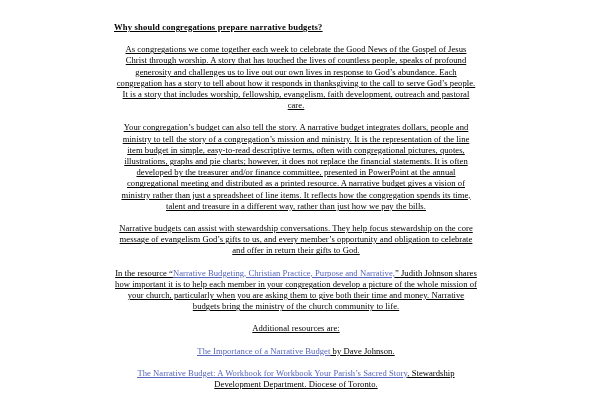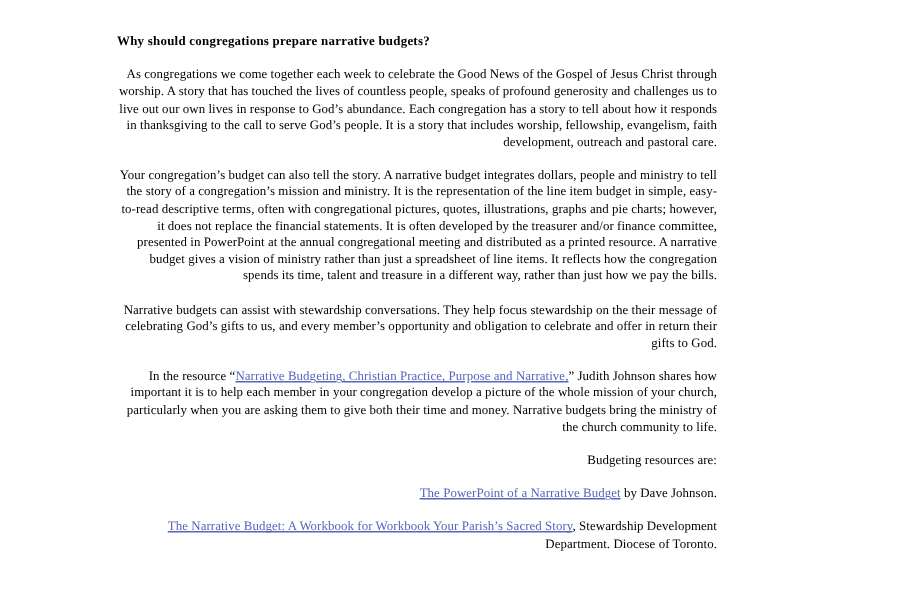--- a/index.html
+++ b/index.html
@@ -14,56 +14,57 @@
     font-family: "Liberation Serif", "DejaVu Serif", serif;
     color: #000000;
     -webkit-font-smoothing: antialiased;
   }
   .page {
     position: relative;
     width: 596px;
     height: 400px;
     background: #ffffff;
     box-sizing: border-box;
-    padding: 22px 118px 0 78px;
+    padding: 22px 118px 0 114px;
+    text-decoration: underline;
   }
   .doc-heading {
     font-size: 8.6px;
     font-weight: bold;
     line-height: 11.2px;
     margin: 0 0 11px 0;
     letter-spacing: 0.02em;
   }
   .para {
     font-size: 8.6px;
     line-height: 11.2px;
     margin: 0 0 11px 0;
-    text-align: right;
+    text-align: center;
     letter-spacing: 0.005em;
   }
   .doc-link {
     color: #5765bb;
     text-decoration: underline;
     cursor: pointer;
   }
 </style>
 </head>
 <body>
 
 <div class="page">
 
   <h1 class="doc-heading"><span>Why should congregations prepare narrative budgets?</span></h1>
 
   <p class="para">As congregations we come together each week to celebrate the Good News of the Gospel of Jesus Christ through worship. A story that has touched the lives of countless people, speaks of profound generosity and challenges us to live out our own lives in response to God’s abundance. Each congregation has a story to tell about how it responds in thanksgiving to the call to serve God’s people. It is a story that includes worship, fellowship, evangelism, faith development, outreach and pastoral care.</p>
 
   <p class="para">Your congregation’s budget can also tell the story. A narrative budget integrates dollars, people and ministry to tell the story of a congregation’s mission and ministry. It is the representation of the line item budget in simple, easy-to-read descriptive terms, often with congregational pictures, quotes, illustrations, graphs and pie charts; however, it does not replace the financial statements. It is often developed by the treasurer and/or finance committee, presented in PowerPoint at the annual congregational meeting and distributed as a printed resource. A narrative budget gives a vision of ministry rather than just a spreadsheet of line items. It reflects how the congregation spends its time, talent and treasure in a different way, rather than just how we pay the bills.</p>
 
-  <p class="para">Narrative budgets can assist with stewardship conversations. They help focus stewardship on the their message of celebrating God’s gifts to us, and every member’s opportunity and obligation to celebrate and offer in return their gifts to God.</p>
+  <p class="para">Narrative budgets can assist with stewardship conversations. They help focus stewardship on the core message of evangelism God’s gifts to us, and every member’s opportunity and obligation to celebrate and offer in return their gifts to God.</p>
 
   <p class="para"><span>In the resource “</span><a class="doc-link" href="#">Narrative Budgeting, Christian Practice, Purpose and Narrative,</a><span>” Judith Johnson shares how important it is to help each member in your congregation develop a picture of the whole mission of your church, particularly when you are asking them to give both their time and money. Narrative budgets bring the ministry of the church community to life.</span></p>
 
-  <p class="para">Budgeting resources are:</p>
+  <p class="para">Additional resources are:</p>
 
-  <p class="para"><a class="doc-link" href="#">The PowerPoint of a Narrative Budget</a><span> by Dave Johnson.</span></p>
+  <p class="para"><a class="doc-link" href="#">The Importance of a Narrative Budget</a><span> by Dave Johnson.</span></p>
 
   <p class="para"><a class="doc-link" href="#">The Narrative Budget: A Workbook for Workbook Your Parish’s Sacred Story</a><span>, Stewardship Development Department. Diocese of Toronto.</span></p>
 
 </div>
 
 </body></html>

